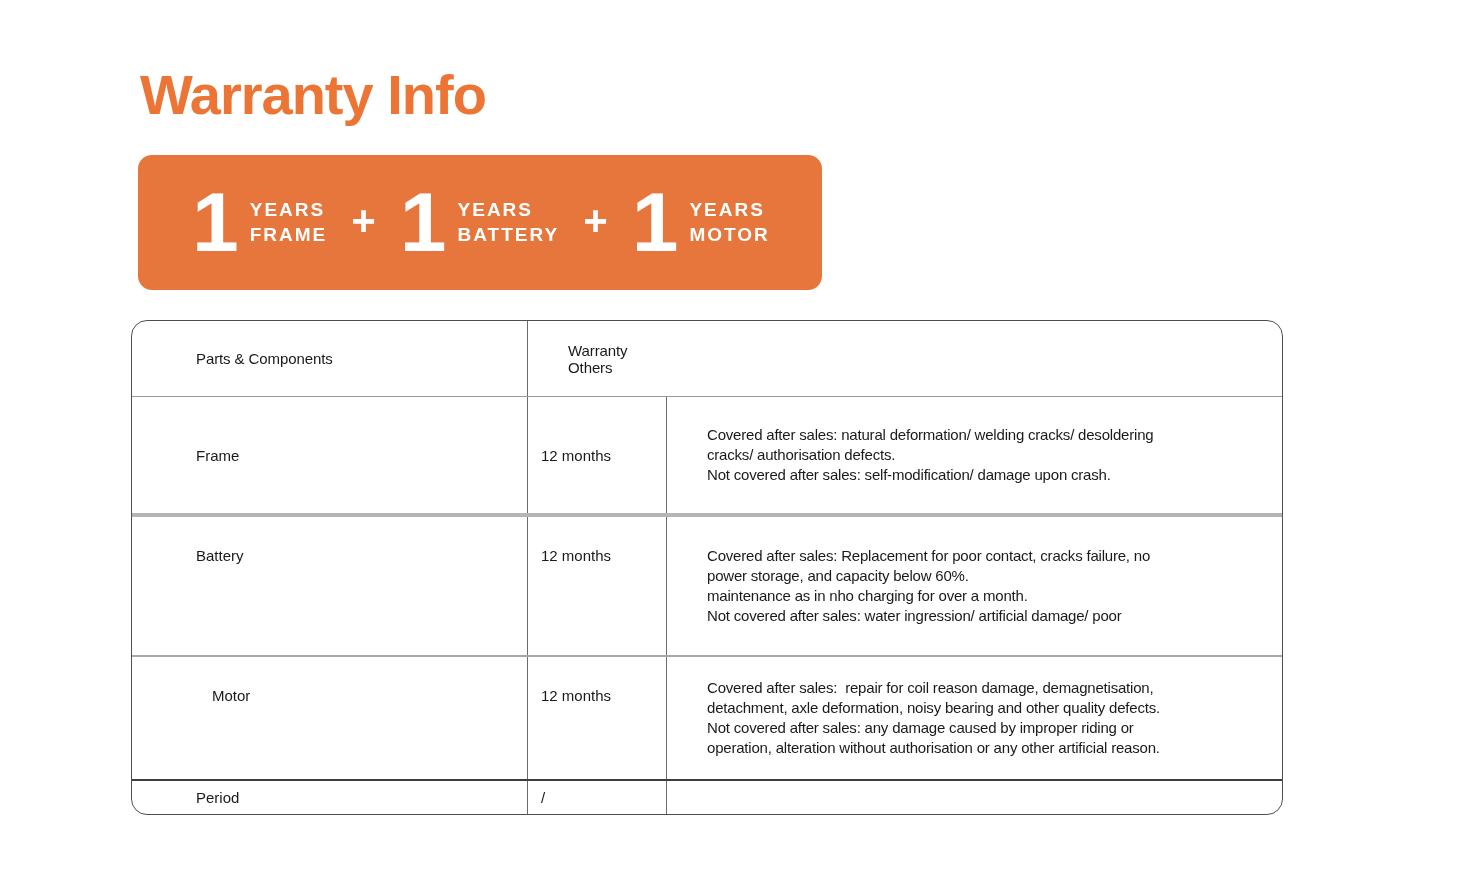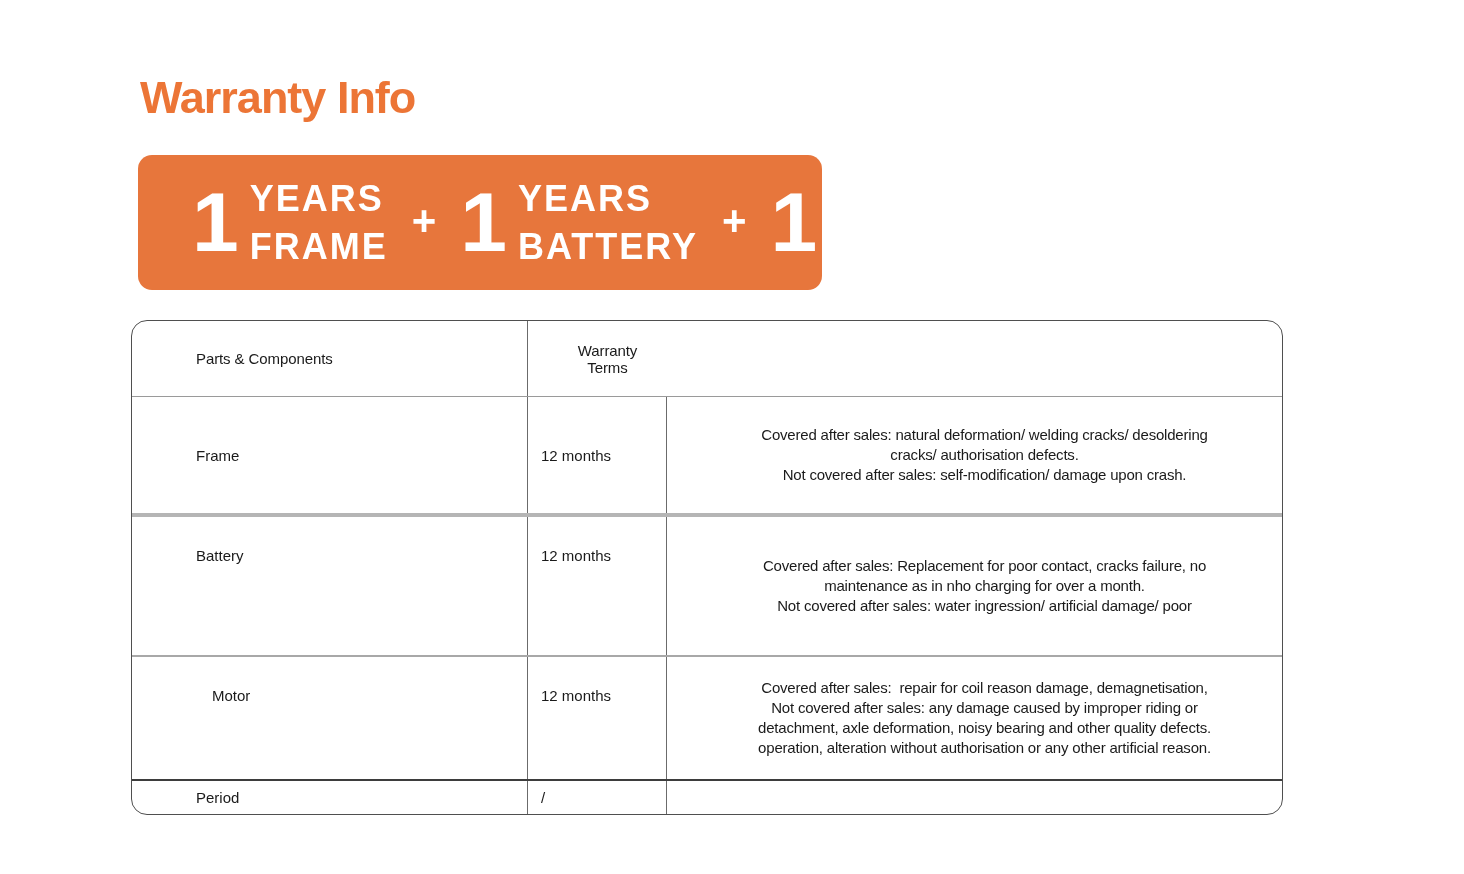--- a/index.html
+++ b/index.html
@@ -11,58 +11,57 @@
   html,body{margin:0;padding:0;}
   body{
     width:1464px;height:874px;
     background:#ffffff;
     font-family:"Liberation Sans", sans-serif;
     color:var(--text-dark);
     position:relative;
     overflow:hidden;
   }
   .page-title{
-    position:absolute;left:140px;top:42px;
-    font-size:45px;font-weight:bold;
+    position:absolute;left:140px;top:24px;
+    font-size:56px;font-weight:bold;
     color:var(--heading-orange);
     letter-spacing:-1px;
   }
   
   .banner{
     position:absolute;left:138px;top:155px;
     width:684px;height:135px;
     background:var(--banner-orange);
     border-radius:14px;
     display:flex;align-items:center;
     padding-left:54px;
     color:#ffffff;
   }
   .banner-group{display:flex;align-items:center;}
   .banner-num{
     font-size:84px;font-weight:bold;line-height:0.85;
     margin-right:11px;
   }
   .banner-lines{
     display:flex;flex-direction:column;
-    font-size:36px;font-weight:bold;
+    font-size:19px;font-weight:bold;
     letter-spacing:2px;line-height:1.32;
   }
   .banner-plus{
     font-size:42px;font-weight:bold;
     margin:0 24px;padding-bottom:4px;
   }
   
   .wtable{
     position:absolute;left:131px;top:320px;
     width:1152px;
     border:1.5px solid #4f4f4f;
     border-radius:16px;
     overflow:hidden;
     background:#fff;
-    text-align:center;
   }
   .trow{
     display:grid;
     grid-template-columns:396px 139px 1fr;
   }
   .r0{height:76px;border-bottom:1px solid #9a9a9a;}
   .r1{height:120px;border-bottom:4px solid #b5b5b5;}
   .r2{height:140px;border-bottom:2px solid #a8a8a8;}
   .r3{height:124px;border-bottom:2px solid #3d3d3d;}
   .r4{height:33px;}
@@ -116,51 +115,52 @@
       <span>MOTOR</span>
     </span>
   </div>
 </div>
 
 <div class="wtable">
 
   <div class="trow r0">
     <div class="cell c1 hdr">Parts &amp; Components</div>
     <div class="cell c3 hdr">
-        <span>Warranty Terms</span>
+        <span>Warranty Others</span>
       </div>
   </div>
 
   <div class="trow r1">
     <div class="cell c1">Frame</div>
     <div class="cell c2">12 months</div>
     <div class="cell c3">
       <div class="term-line">Covered after sales: natural deformation/ welding cracks/ desoldering</div>
       <div class="term-line">cracks/ authorisation defects.</div>
       <div class="term-line">Not covered after sales: self-modification/ damage upon crash.</div>
     </div>
   </div>
 
   <div class="trow r2">
     <div class="cell c1 top-align">Battery</div>
     <div class="cell c2 top-align">12 months</div>
     <div class="cell c3">
       <div class="term-line">Covered after sales: Replacement for poor contact, cracks failure, no</div>
+      <div class="term-line">power storage, and capacity below 60%.</div>
       <div class="term-line">maintenance as in nho charging for over a month.</div>
       <div class="term-line">Not covered after sales: water ingression/ artificial damage/ poor</div>
     </div>
   </div>
 
   <div class="trow r3">
     <div class="cell c1 indent top-align">Motor</div>
     <div class="cell c2 top-align">12 months</div>
     <div class="cell c3">
       <div class="term-line">Covered after sales:  repair for coil reason damage, demagnetisation,</div>
+      <div class="term-line">detachment, axle deformation, noisy bearing and other quality defects.</div>
       <div class="term-line">Not covered after sales: any damage caused by improper riding or</div>
-      <div class="term-line">detachment, axle deformation, noisy bearing and other quality defects.</div>
       <div class="term-line">operation, alteration without authorisation or any other artificial reason.</div>
     </div>
   </div>
 
   <div class="trow r4">
     <div class="cell c1">Period</div>
     <div class="cell c2">/</div>
   </div>
 
 </div>

